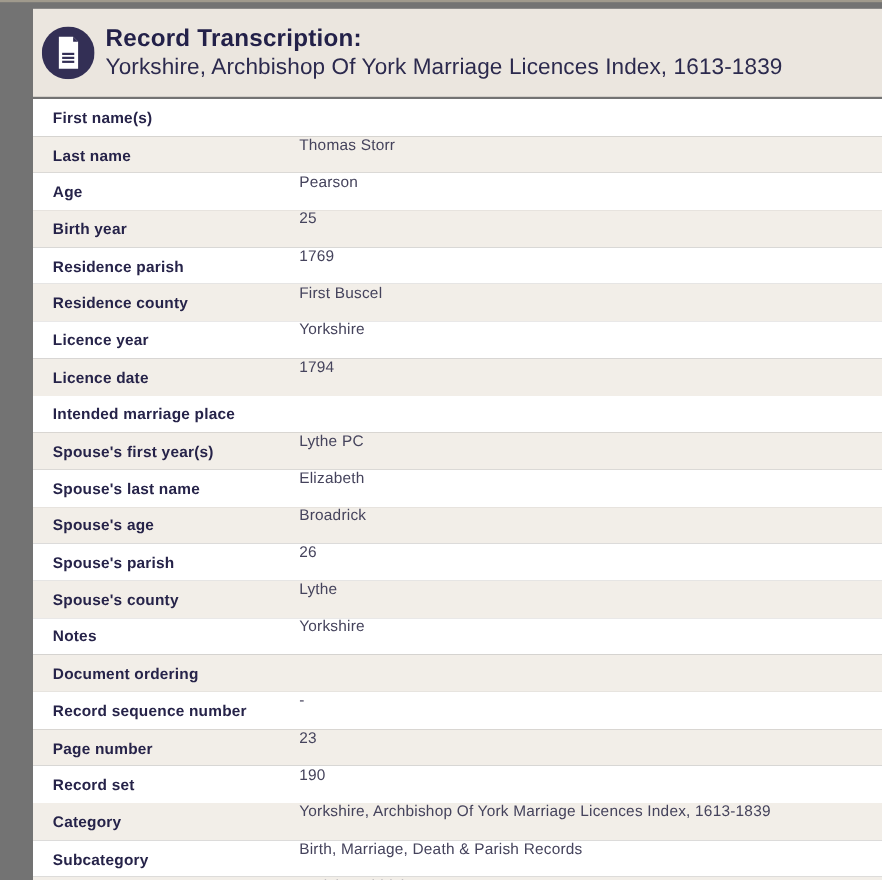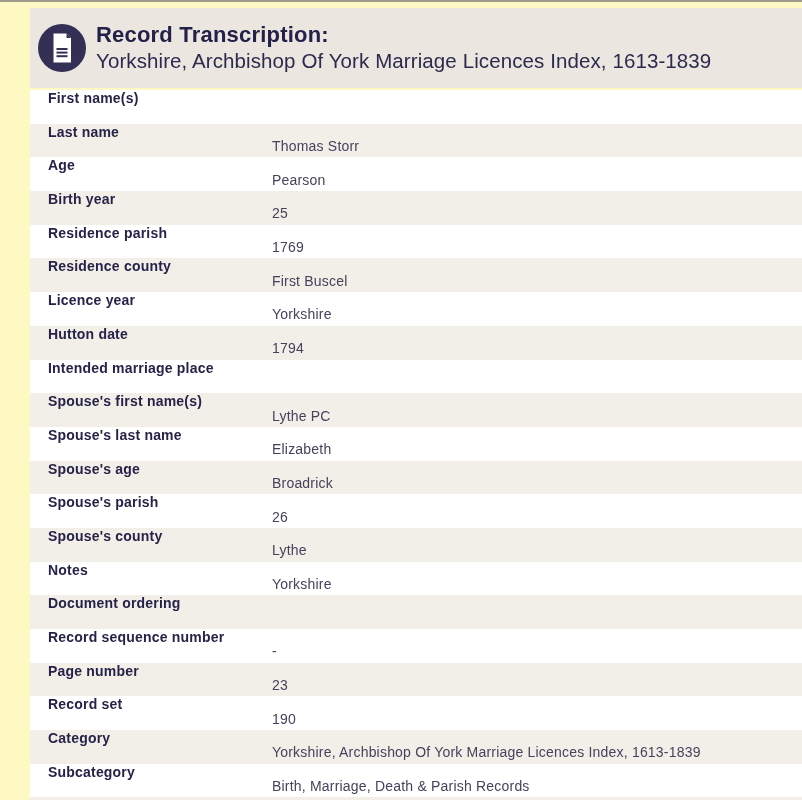--- a/index.html
+++ b/index.html
@@ -3,21 +3,21 @@
 <meta charset="utf-8">
 <style>
   * { margin: 0; padding: 0; box-sizing: border-box; }
   html, body { background: #f6f1ef; }
   body { font-family: "Liberation Sans", sans-serif; }
 
   .screen {
     position: relative;
     width: 802px;
     height: 800px;
-    background: #fef9c3;
+    background: #737373;
     overflow: hidden;
   }
 
   .top-edge {
     position: absolute;
     top: 0; left: 0; right: 0;
     height: 2px;
     background: #a09a8d;
   }
 
@@ -60,21 +60,21 @@
     line-height: 1.3;
     letter-spacing: 0.1px;
   }
 
   .rows {
     margin-top: 2px;
   }
 
   .row {
     display: flex;
-    align-items: flex-start;
+    align-items: center;
     height: 33.7px;
     background: #ffffff;
   }
   .row:nth-child(even) { background: #f2eee8; }
 
   .row-label {
     flex: 0 0 242px;
     padding-left: 18px;
     font-size: 14px;
     font-weight: bold;
@@ -140,28 +140,28 @@
         </div>
         <div class="row">
           <div class="row-label">Residence county</div>
           <div class="row-value">Yorkshire</div>
         </div>
         <div class="row">
           <div class="row-label">Licence year</div>
           <div class="row-value">1794</div>
         </div>
         <div class="row">
-          <div class="row-label">Hutton date</div>
+          <div class="row-label">Licence date</div>
         </div>
         <div class="row">
           <div class="row-label">Intended marriage place</div>
           <div class="row-value">Lythe PC</div>
         </div>
         <div class="row">
-          <div class="row-label">Spouse's first name(s)</div>
+          <div class="row-label">Spouse's first year(s)</div>
           <div class="row-value">Elizabeth</div>
         </div>
         <div class="row">
           <div class="row-label">Spouse's last name</div>
           <div class="row-value">Broadrick</div>
         </div>
         <div class="row">
           <div class="row-label">Spouse's age</div>
           <div class="row-value">26</div>
         </div>

